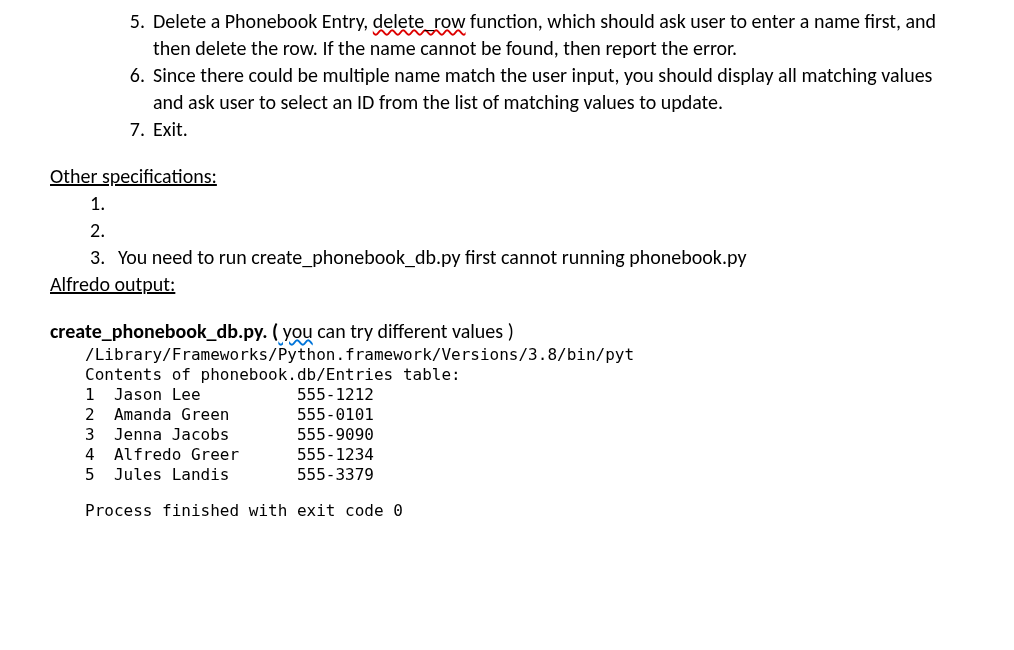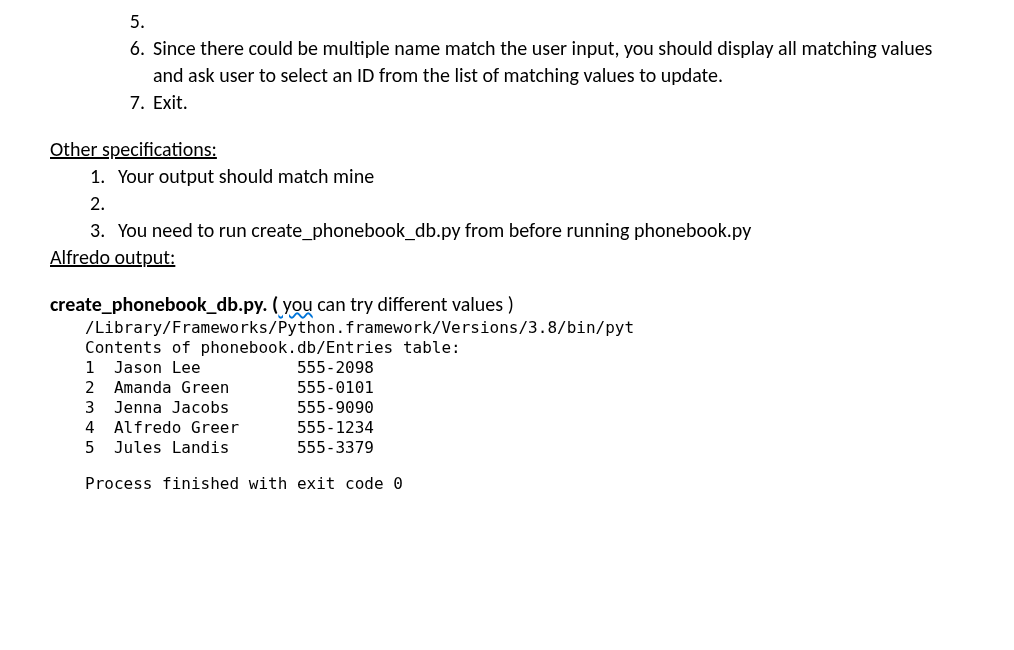--- a/index.html
+++ b/index.html
@@ -87,55 +87,57 @@
   .bold { font-weight: 700; }
 </style>
 </head>
 <body>
 
 <div class="page">
 
   <ol class="ol-main">
     <li>
       <span class="num">5.</span>
+      <span class="txt">
+        <span>Delete a Phonebook Entry, </span><span class="spell-err">delete_row</span><span> function, which should ask user to enter a name first, and then delete the row. If the name cannot be found, then report the error.</span>
+      </span>
     </li>
     <li>
       <span class="num">6.</span>
       <span class="txt">Since there could be multiple name match the user input, you should display all matching values and ask user to select an ID from the list of matching values to update.</span>
     </li>
     <li>
       <span class="num">7.</span>
       <span class="txt">Exit.</span>
     </li>
   </ol>
 
   <div class="heading">Other specifications:</div>
 
   <ol class="ol-spec">
     <li>
       <span class="num">1.</span>
-      <span class="txt">Your output should match mine</span>
     </li>
     <li>
       <span class="num">2.</span>
     </li>
     <li>
       <span class="num">3.</span>
-      <span class="txt">You need to run create_phonebook_db.py from before running phonebook.py</span>
+      <span class="txt">You need to run create_phonebook_db.py first cannot running phonebook.py</span>
     </li>
   </ol>
 
   <div class="sample-heading">Alfredo output:</div>
 
   <div class="subhead">
     <span class="bold">create_phonebook_db.py.   (</span><span class="spell-err-blue"> you</span><span> can try different values )</span>
   </div>
 
   <div class="code-block"><span class="path-line">/Library/Frameworks/Python.framework/Versions/3.8/bin/pyt</span>
 <span>Contents of phonebook.db/Entries table:</span>
-<span>1  Jason Lee          555-2098</span>
+<span>1  Jason Lee          555-1212</span>
 <span>2  Amanda Green       555-0101</span>
 <span>3  Jenna Jacobs       555-9090</span>
 <span>4  Alfredo Greer      555-1234</span>
 <span>5  Jules Landis       555-3379</span>
 <span class="exit-line" style="display:inline-block">Process finished with exit code 0</span></div>
 
 </div>
 
 </body></html>

